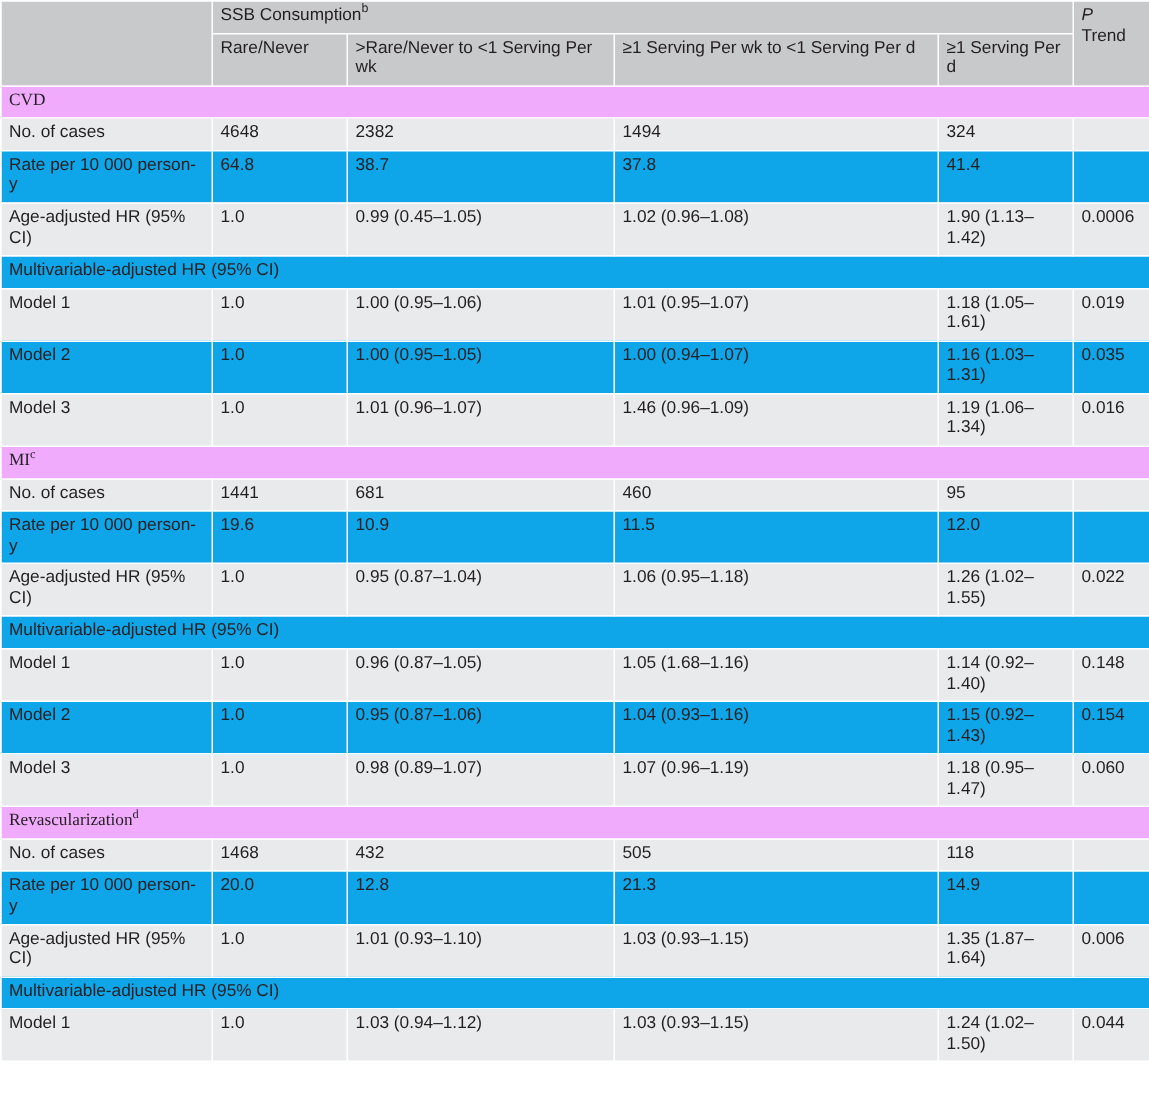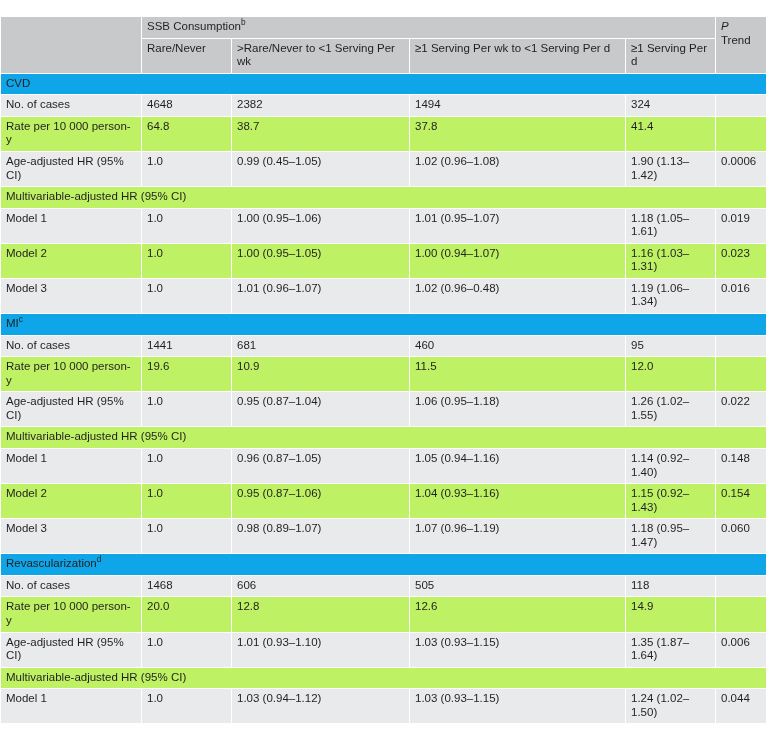--- a/index.html
+++ b/index.html
@@ -12,21 +12,20 @@
     height: 737px;
     font-family: "Liberation Sans", sans-serif;
     font-size: 11.5px;
     color: #231f20;
     overflow: hidden;
   }
   table.stat-table {
     border-collapse: collapse;
     width: 766px;
     table-layout: fixed;
-    margin-top: 16px;
   }
   table.stat-table td, table.stat-table th {
     border: 1px solid #ffffff;
     padding: 3px 5px 4px 5px;
     vertical-align: top;
     font-weight: normal;
     text-align: left;
     line-height: 1.18;
   }
   
@@ -41,24 +40,25 @@
     background: #c8c9cb;
     color: #231f20;
   }
   .hdr-blank {
     background: #c8c9cb;
   }
   .row-light {
     background: #e9eaeb;
   }
   .row-dark {
-    background: #bef264;
+    background: #0ea5e9;
   }
   .section {
-    background: #0ea5e9;
+    background: #f0abfc;
+    font-family: Liberation Serif, serif;
   }
   .num {
     text-align: center;
   }
   .centered-title {
     text-align: center;
   }
   sup {
     font-size: 0.72em;
     vertical-align: super;
@@ -127,27 +127,27 @@
         <td class="">1.01 (0.95–1.07)</td>
         <td class="">1.18 (1.05–1.61)</td>
         <td class="num">0.019</td>
       </tr>
       <tr class="row-dark">
         <td>Model 2</td>
         <td class="num">1.0</td>
         <td class="">1.00 (0.95–1.05)</td>
         <td class="">1.00 (0.94–1.07)</td>
         <td class="">1.16 (1.03–1.31)</td>
-        <td class="num">0.023</td>
+        <td class="num">0.035</td>
       </tr>
       <tr class="row-light">
         <td>Model 3</td>
         <td class="num">1.0</td>
         <td class="">1.01 (0.96–1.07)</td>
-        <td class="">1.02 (0.96–0.48)</td>
+        <td class="">1.46 (0.96–1.09)</td>
         <td class="">1.19 (1.06–1.34)</td>
         <td class="num">0.016</td>
       </tr>
       <tr>
         <td class="section" colspan="6"><span>MI</span><sup>c</sup></td>
       </tr>
       <tr class="row-light">
         <td>No. of cases</td>
         <td class="num">1441</td>
         <td class="">681</td>
@@ -171,21 +171,21 @@
         <td class="">1.26 (1.02–1.55)</td>
         <td class="num">0.022</td>
       </tr>
       <tr class="row-dark">
         <td colspan="6">Multivariable-adjusted HR (95% CI)</td>
       </tr>
       <tr class="row-light">
         <td>Model 1</td>
         <td class="num">1.0</td>
         <td class="">0.96 (0.87–1.05)</td>
-        <td class="">1.05 (0.94–1.16)</td>
+        <td class="">1.05 (1.68–1.16)</td>
         <td class="">1.14 (0.92–1.40)</td>
         <td class="num">0.148</td>
       </tr>
       <tr class="row-dark">
         <td>Model 2</td>
         <td class="num">1.0</td>
         <td class="">0.95 (0.87–1.06)</td>
         <td class="">1.04 (0.93–1.16)</td>
         <td class="">1.15 (0.92–1.43)</td>
         <td class="num">0.154</td>
@@ -197,30 +197,30 @@
         <td class="">1.07 (0.96–1.19)</td>
         <td class="">1.18 (0.95–1.47)</td>
         <td class="num">0.060</td>
       </tr>
       <tr>
         <td class="section centered-title" colspan="6"><span>Revascularization</span><sup>d</sup></td>
       </tr>
       <tr class="row-light">
         <td>No. of cases</td>
         <td class="num">1468</td>
-        <td class="">606</td>
+        <td class="">432</td>
         <td class="">505</td>
         <td class="">118</td>
         <td class="num"></td>
       </tr>
       <tr class="row-dark">
         <td>Rate per 10 000 person-y</td>
         <td class="num">20.0</td>
         <td class="">12.8</td>
-        <td class="">12.6</td>
+        <td class="">21.3</td>
         <td class="">14.9</td>
         <td class="num"></td>
       </tr>
       <tr class="row-light">
         <td>Age-adjusted HR (95% CI)</td>
         <td class="num">1.0</td>
         <td class="">1.01 (0.93–1.10)</td>
         <td class="">1.03 (0.93–1.15)</td>
         <td class="">1.35 (1.87–1.64)</td>
         <td class="num">0.006</td>

